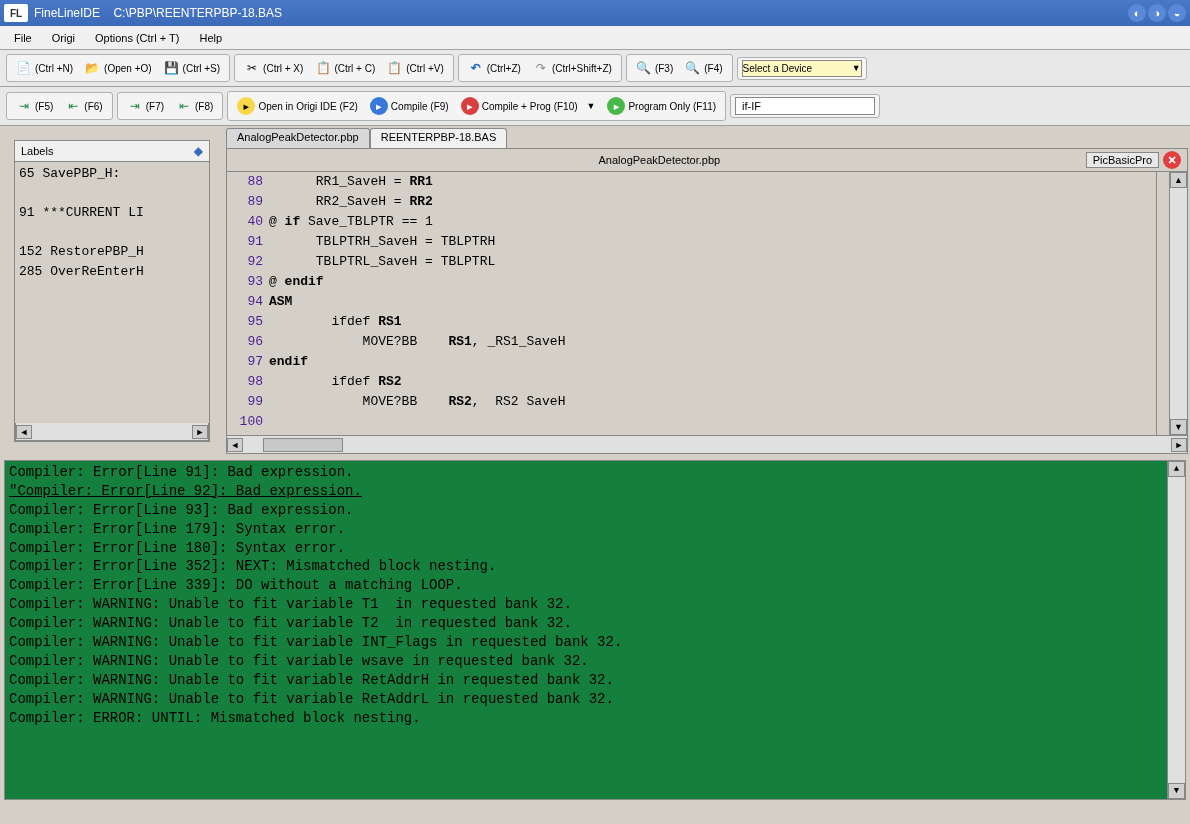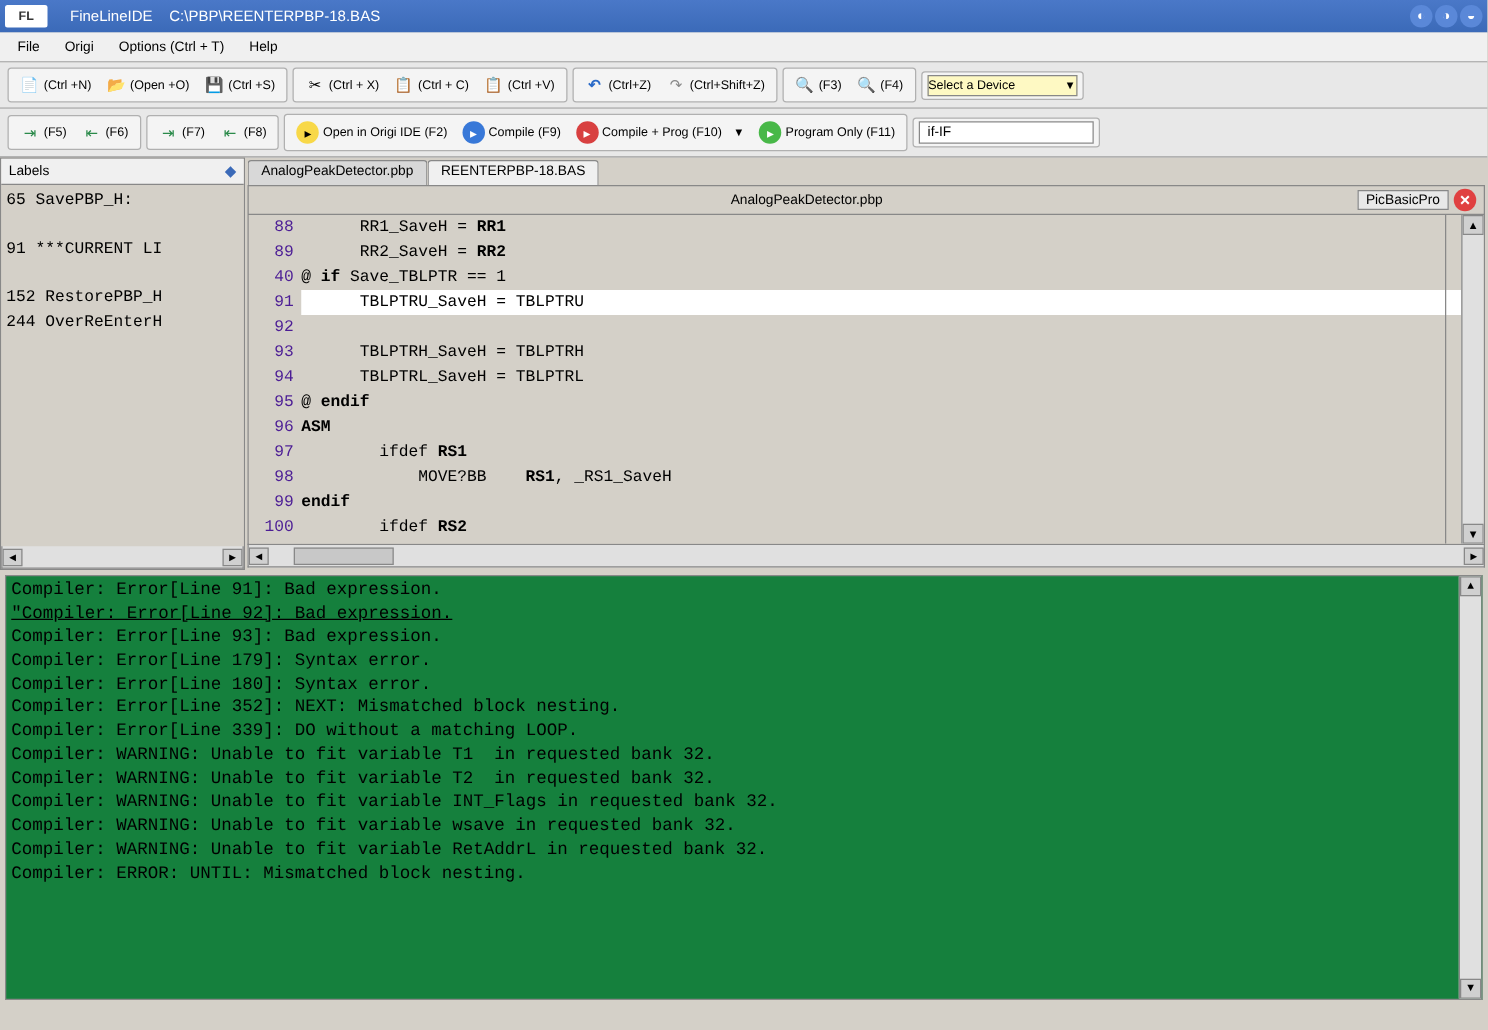--- a/index.html
+++ b/index.html
@@ -1,33 +1,33 @@
 <!DOCTYPE html>
 <html><head>
 <meta charset="utf-8">
 <style>
 * { margin: 0; padding: 0; box-sizing: border-box; }
 body { font-family: Tahoma, Arial, sans-serif; font-size: 11px; background: #d4d0c8; width: 1190px; height: 824px; overflow: hidden; }
 .titlebar { background: linear-gradient(#4a78c8, #3b6ab8); height: 26px; display: flex; align-items: center; padding: 0 4px; color: #fff; }
-.titlebar .logo { background: #fff; color: #333; width: 34px; height: 18px; display: flex; align-items: center; justify-content: center; font-weight: bold; font-size: 10px; border-radius: 2px; margin-right: 18px; }
+.titlebar .logo { background: #fff; color: #333; width: 24px; height: 18px; display: flex; align-items: center; justify-content: center; font-weight: bold; font-size: 10px; border-radius: 2px; margin-right: 6px; }
 .titlebar .title { font-size: 12px; }
 .titlebar .spacer { flex: 1; }
 .titlebar .win-icons { display: flex; gap: 2px; }
 .titlebar .win-icons span { width: 18px; height: 18px; background: #5a88d8; border-radius: 50%; display: flex; align-items: center; justify-content: center; font-size: 11px; cursor: pointer; }
 .menubar { background: #f0f0f0; height: 24px; display: flex; align-items: center; padding: 0 6px; border-bottom: 1px solid #a0a0a0; gap: 4px; }
 .menubar span { padding: 3px 8px; cursor: pointer; }
 .toolbar { background: #e8e8e8; border-bottom: 1px solid #a0a0a0; padding: 4px 6px; display: flex; align-items: center; gap: 4px; flex-wrap: wrap; }
 .tb-group { display: flex; align-items: center; border: 1px solid #b0b0b0; background: #f4f4f4; border-radius: 3px; padding: 2px 4px; gap: 2px; }
 .tb-btn { display: flex; align-items: center; gap: 3px; padding: 3px 5px; cursor: pointer; border-radius: 2px; }
 .tb-icon { width: 16px; height: 16px; display: flex; align-items: center; justify-content: center; font-size: 12px; }
 .tb-label { font-size: 10px; }
 .device-sel { border: 1px solid #888; background: #fef9c3; padding: 2px 0; min-width: 120px; font-size: 10px; display:flex; align-items:center; justify-content:space-between;}
 .if-box { border:1px solid #888; background:#fff; padding:2px 6px; min-width:140px; font-size:11px;}
 .main { display: flex; height: 330px; }
-.sidebar { width: 196px; background: #d4d0c8; border: 1px solid #888; margin: 0; display: flex; flex-direction: column; }
+.sidebar { width: 196px; background: #d4d0c8; border: 1px solid #888; margin: 14px; display: flex; flex-direction: column; }
 .labels-hdr { background: #f0f0f0; border-bottom: 1px solid #888; padding: 3px 6px; display: flex; align-items: center; justify-content: space-between; }
 .labels-hdr .diamond { color: #3b6ab8; font-size:12px;}
 .labels-body { font-family: "Courier New", monospace; font-size: 13px; padding: 2px 4px; flex: 1; background: #d4d0c8; white-space: nowrap; overflow: hidden; line-height:1.5; }
 .editor-pane { flex: 1; margin: 2px; display: flex; flex-direction: column; }
 .tabs { display: flex; gap: 0; height: 20px; }
 .tab { border: 1px solid #888; border-bottom: none; padding: 2px 10px; background: #d8d8d8; font-size: 11px; cursor: pointer; border-top-left-radius:3px; border-top-right-radius:3px;}
 .tab.active { background: #f0f0f0; }
 .file-hdr { background: #d4d0c8; border: 1px solid #888; padding: 2px 6px; display: flex; align-items: center; }
 .file-hdr .name { flex: 1; text-align: center; font-size: 11px; }
 .file-hdr .lang { border: 1px solid #888; padding: 1px 6px; background: #e8e8e8; font-size: 11px; margin-right: 4px; }
@@ -181,21 +181,21 @@
     <div class="labels-hdr">
       <span>Labels</span>
       <span class="diamond">◆</span>
     </div>
     <div class="labels-body" id="labels-body">
         <div>65 SavePBP_H:</div>
         <div>&nbsp;</div>
         <div>91 ***CURRENT LI</div>
         <div>&nbsp;</div>
         <div>152 RestorePBP_H</div>
-        <div>244 OverReEnterH</div>
+        <div>285 OverReEnterH</div>
       </div>
     <div class="hscroll">
         <div class="arrow">◄</div>
         <div style="flex:1"></div>
         <div class="arrow">►</div>
       </div>
   </div>
 
   <div class="editor-pane">
     <div class="tabs">
@@ -219,21 +219,20 @@
           <div>95</div>
           <div>96</div>
           <div>97</div>
           <div>98</div>
           <div>99</div>
           <div>100</div>
         </div>
       <div class="code" id="code"><span>      RR1_SaveH = <span class="kw">RR1</span></span>
 <span>      RR2_SaveH = <span class="kw">RR2</span></span>
 <span>@ <span class="kw">if</span> Save_TBLPTR == 1</span>
-<span class="hl-line">      TBLPTRU_SaveH = TBLPTRU</span>
 <span>      TBLPTRH_SaveH = TBLPTRH</span>
 <span>      TBLPTRL_SaveH = TBLPTRL</span>
 <span>@ <span class="kw">endif</span></span>
 <span><span class="kw">ASM</span>    </span>
 <span>        ifdef <span class="kw">RS1</span></span>
 <span>            MOVE?BB    <span class="kw">RS1</span>, _RS1_SaveH</span>
 <span><span class="kw">endif</span>        </span>
 <span>        ifdef <span class="kw">RS2</span></span>
 <span>            MOVE?BB    <span class="kw">RS2</span>,  RS2 SaveH</span>
 </div>
@@ -258,20 +257,21 @@
     <div class="line underline">"Compiler: Error[Line 92]: Bad expression.</div>
     <div class="line">Compiler: Error[Line 93]: Bad expression.</div>
     <div class="line">Compiler: Error[Line 179]: Syntax error.</div>
     <div class="line">Compiler: Error[Line 180]: Syntax error.</div>
     <div class="line">Compiler: Error[Line 352]: NEXT: Mismatched block nesting.</div>
     <div class="line">Compiler: Error[Line 339]: DO without a matching LOOP.</div>
     <div class="line">Compiler: WARNING: Unable to fit variable T1  in requested bank 32.</div>
     <div class="line">Compiler: WARNING: Unable to fit variable T2  in requested bank 32.</div>
     <div class="line">Compiler: WARNING: Unable to fit variable INT_Flags in requested bank 32.</div>
     <div class="line">Compiler: WARNING: Unable to fit variable wsave in requested bank 32.</div>
+    <div class="line">Compiler: WARNING: Unable to fit variable RetAddrH in requested bank 32.</div>
     <div class="line">Compiler: WARNING: Unable to fit variable RetAddrL in requested bank 32.</div>
     <div class="line">Compiler: ERROR: UNTIL: Mismatched block nesting.</div>
     <div class="vscroll" style="position:absolute;right:0;top:0;bottom:0;">
       <div class="arrow">▲</div>
       <div class="track"></div>
       <div class="arrow">▼</div>
     </div>
 </div>
 
 </body></html>

